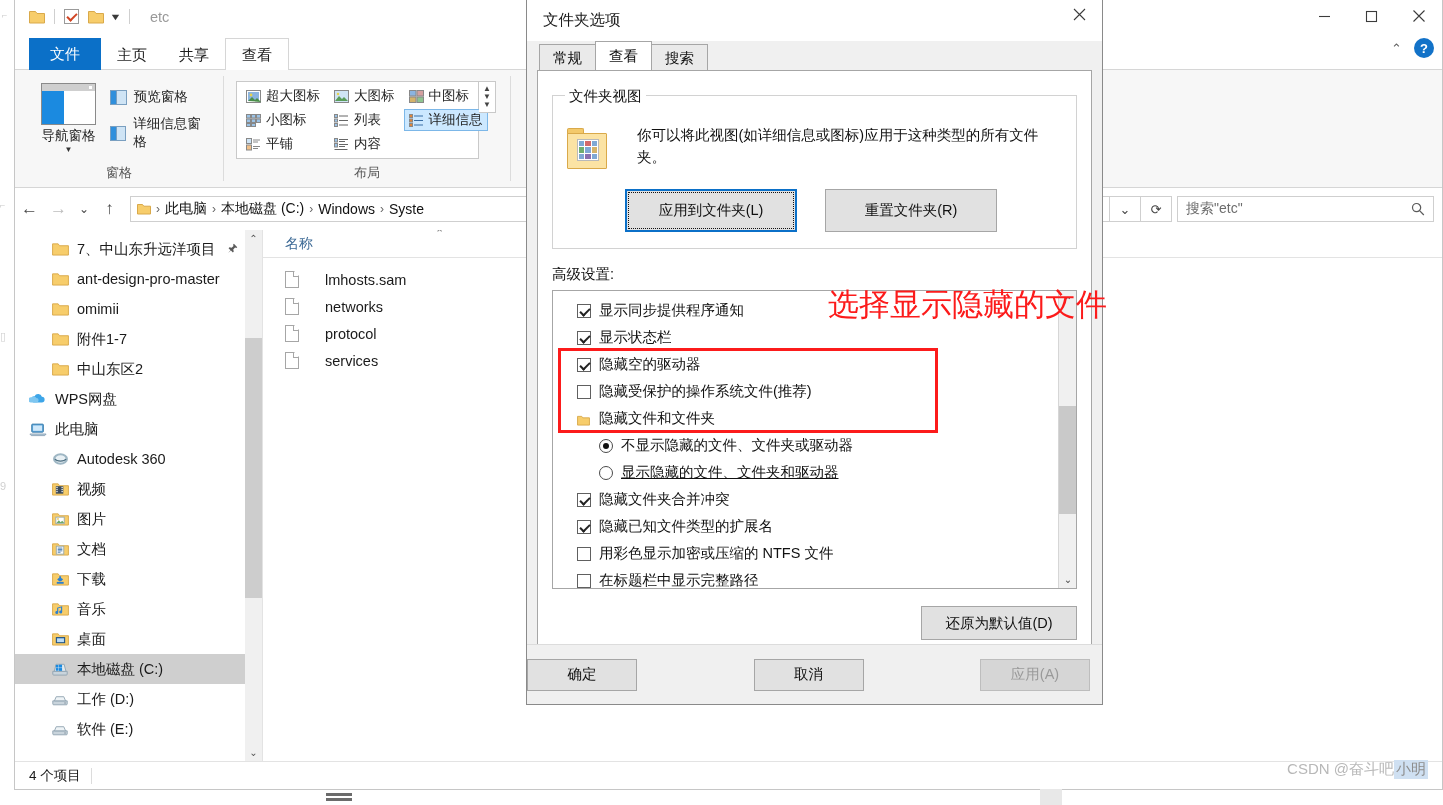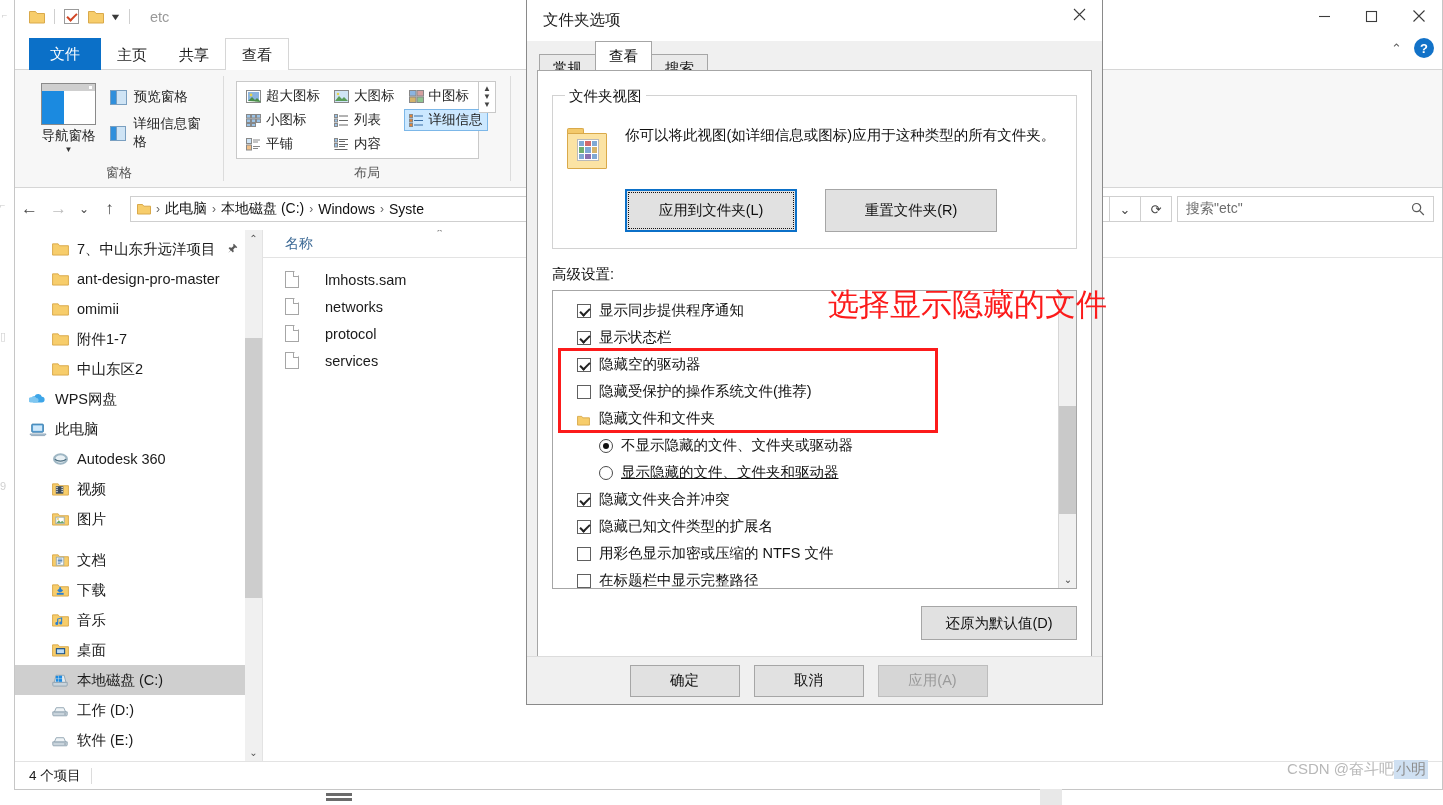--- a/index.html
+++ b/index.html
@@ -129,27 +129,27 @@
   .statusbar .vdiv{width:1px;height:16px;background:#dcdcdc;}
 
   
   .dialog{
     position:absolute;left:511px;top:-2px;width:577px;height:707px;background:#f0f0f0;
     border:1px solid #8a8a8a; box-shadow:0 0 0 0 rgba(0,0,0,.2);
   }
   .dlg-title{height:42px;background:#fff;display:flex;align-items:center;padding-left:16px;font-size:15.5px;color:#1a1a1a;}
   .dlg-close{position:absolute;right:0;top:0;width:46px;height:30px;display:flex;align-items:center;justify-content:center;color:#3c3c3c;}
   .dlg-tabs{display:flex;align-items:flex-end;height:29px;padding-left:12px;background:#f0f0f0;}
-  .dtab{padding:0 13px;height:16px;line-height:26px;font-size:14.5px;color:#111;border:1px solid #a6a6a6;border-bottom:none;background:#eaeaea;margin-right:-1px;}
+  .dtab{padding:0 13px;height:26px;line-height:26px;font-size:14.5px;color:#111;border:1px solid #a6a6a6;border-bottom:none;background:#eaeaea;margin-right:-1px;}
   .dtab.active{background:#fff;height:29px;line-height:28px;position:relative;z-index:2;}
   .dlg-body{margin:0 10px 0 10px;background:#fff;border:1px solid #a6a6a6;height:631px;position:relative;padding:14px 14px 0 14px;}
 
   .fieldset{border:1px solid #d2d2d2;margin-top:10px;padding:28px 14px 16px 14px;position:relative;}
   .fieldset > .legend{position:absolute;top:-9px;left:12px;background:#fff;padding:0 4px;font-size:14.5px;color:#111;}
-  .fsrow{display:flex;gap:16px;align-items:flex-start;}
+  .fsrow{display:flex;gap:28px;align-items:flex-start;}
   .folderview-ic{width:42px;height:44px;position:relative;flex:0 0 42px;margin-top:4px;}
   .fv-tab{position:absolute;left:0;top:0;width:17px;height:6px;background:#f3c96b;border:1px solid #d9a94a;border-bottom:none;border-radius:2px 2px 0 0;}
   .fv-body{position:absolute;left:0;top:5px;width:40px;height:36px;background:#fbe3a4;border:1px solid #d9a94a;border-radius:1px;}
   .fv-grid{position:absolute;left:10px;top:11px;width:22px;height:22px;background:#fff;border:1px solid #b9b9b9;
            display:grid;grid-template-columns:repeat(3,1fr);grid-template-rows:repeat(3,1fr);gap:1px;padding:1px;}
   .fv-grid i{display:block;background:#7fa8d4;}
   .fv-grid i:nth-child(2){background:#d46a6a;} .fv-grid i:nth-child(4){background:#6fae6f;}
   .fv-grid i:nth-child(6){background:#d4b36a;} .fv-grid i:nth-child(8){background:#8a6fae;}
   .fvtext{font-size:14.5px;color:#111;line-height:1.55;}
   .fsbtns{display:flex;gap:28px;margin-top:17px;padding-left:58px;}
@@ -169,22 +169,22 @@
   .rb.on:after{content:"";position:absolute;left:3px;top:3px;width:6px;height:6px;border-radius:50%;background:#111;}
   .minifolder{width:14px;height:12px;flex:0 0 14px;}
   .underline{text-decoration:underline;}
 
   .advscroll{position:absolute;right:0;top:0;bottom:0;width:18px;background:#f0f0f0;border-left:1px solid #d6d6d6;}
   .advscroll .ar{position:absolute;left:0;width:18px;height:18px;display:flex;align-items:center;justify-content:center;color:#4a4a4a;font-size:10px;}
   .advscroll .ar.t{top:0;} .advscroll .ar.b{bottom:0;}
   .advscroll .thumb{position:absolute;left:0;width:18px;background:#c9c9c9;top:115px;height:108px;}
 
   .restorewrap{display:flex;justify-content:flex-end;margin-top:17px;}
-  .dlg-footer{position:absolute;left:0;right:0;bottom:0;height:48px;background:#f0f0f0;border-top:1px solid #dcdcdc;
-              display:flex;align-items:center;justify-content:center;gap:14px;padding-right:12px;}
+  .dlg-footer{position:absolute;left:0;right:0;bottom:0;height:60px;background:#f0f0f0;border-top:1px solid #dcdcdc;
+              display:flex;align-items:center;justify-content:space-between;gap:14px;padding-right:12px;}
   .fbtn{min-width:110px;height:32px;}
 
   
   .redbox{position:absolute;left:558px;top:348px;width:380px;height:85px;border:3px solid #fc1b1b;pointer-events:none;}
   .redtext{position:absolute;left:828px;top:284px;font-size:31px;color:#fc1b1b;white-space:nowrap;
            font-family:"DejaVu Sans","Liberation Sans",sans-serif;}
 
   .watermark{position:absolute;right:14px;bottom:10px;font-size:15px;color:#b8b8b8;white-space:nowrap;}
   .wm-box{display:inline-block;background:#cfe0f2;color:#8d8d8d;padding:0 2px;}
 
@@ -526,21 +526,21 @@
               <span class="ico">
                 <svg viewBox="0 0 18 15" width="17" height="14">
                   <path d="M0.5 2h6l1.5 2h9.5v10H0.5z" fill="#f7cd6b" stroke="#d9a94a"></path>
                   <rect x="4" y="5.5" width="9" height="7" fill="#fff" stroke="#9aa"></rect>
                   <path d="M4.6 11.8l2.6-3 2 2.2 1.6-1.6 2.2 2.4z" fill="#6aa96a"></path>
                   <circle cx="6.3" cy="7.4" r="0.9" fill="#e8c24a"></circle>
                 </svg>
               </span>
               <span>图片</span>
             </div>
-            <div class="titem" style="padding-left: 36px; margin-top: 11px;">
+            <div class="titem" style="padding-left: 36px;">
               <span class="ico">
                 <svg viewBox="0 0 18 15" width="17" height="14">
                   <path d="M0.5 2h6l1.5 2h9.5v10H0.5z" fill="#f7cd6b" stroke="#d9a94a"></path>
                   <rect x="4.5" y="4.5" width="8" height="8.5" fill="#fff" stroke="#9aa"></rect>
                   <g stroke="#4a7fb5">
                     <path d="M6 6.5h5M6 8h5M6 9.5h5M6 11h3"></path>
                   </g>
                 </svg>
               </span>
               <span>文档</span>

